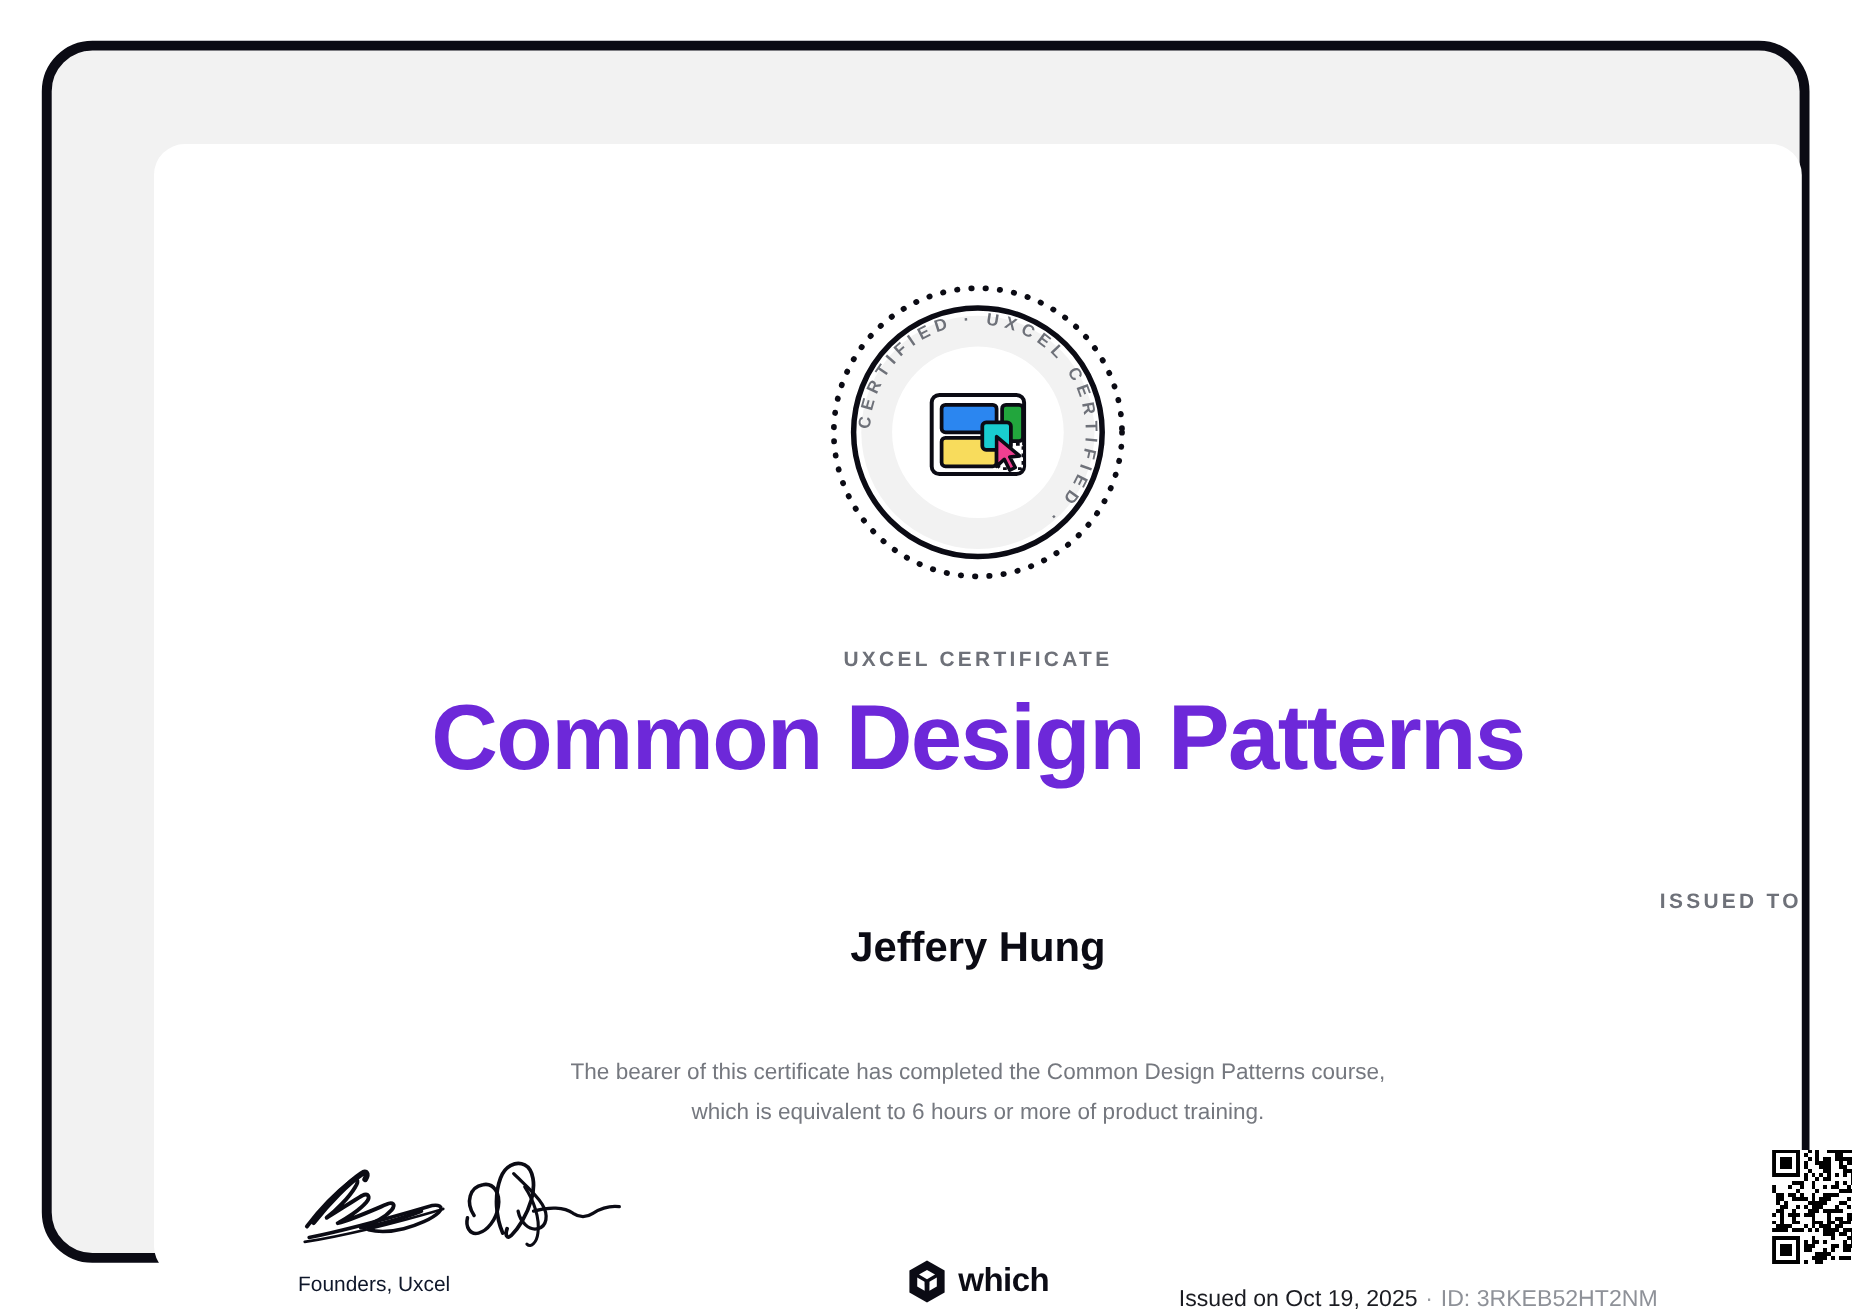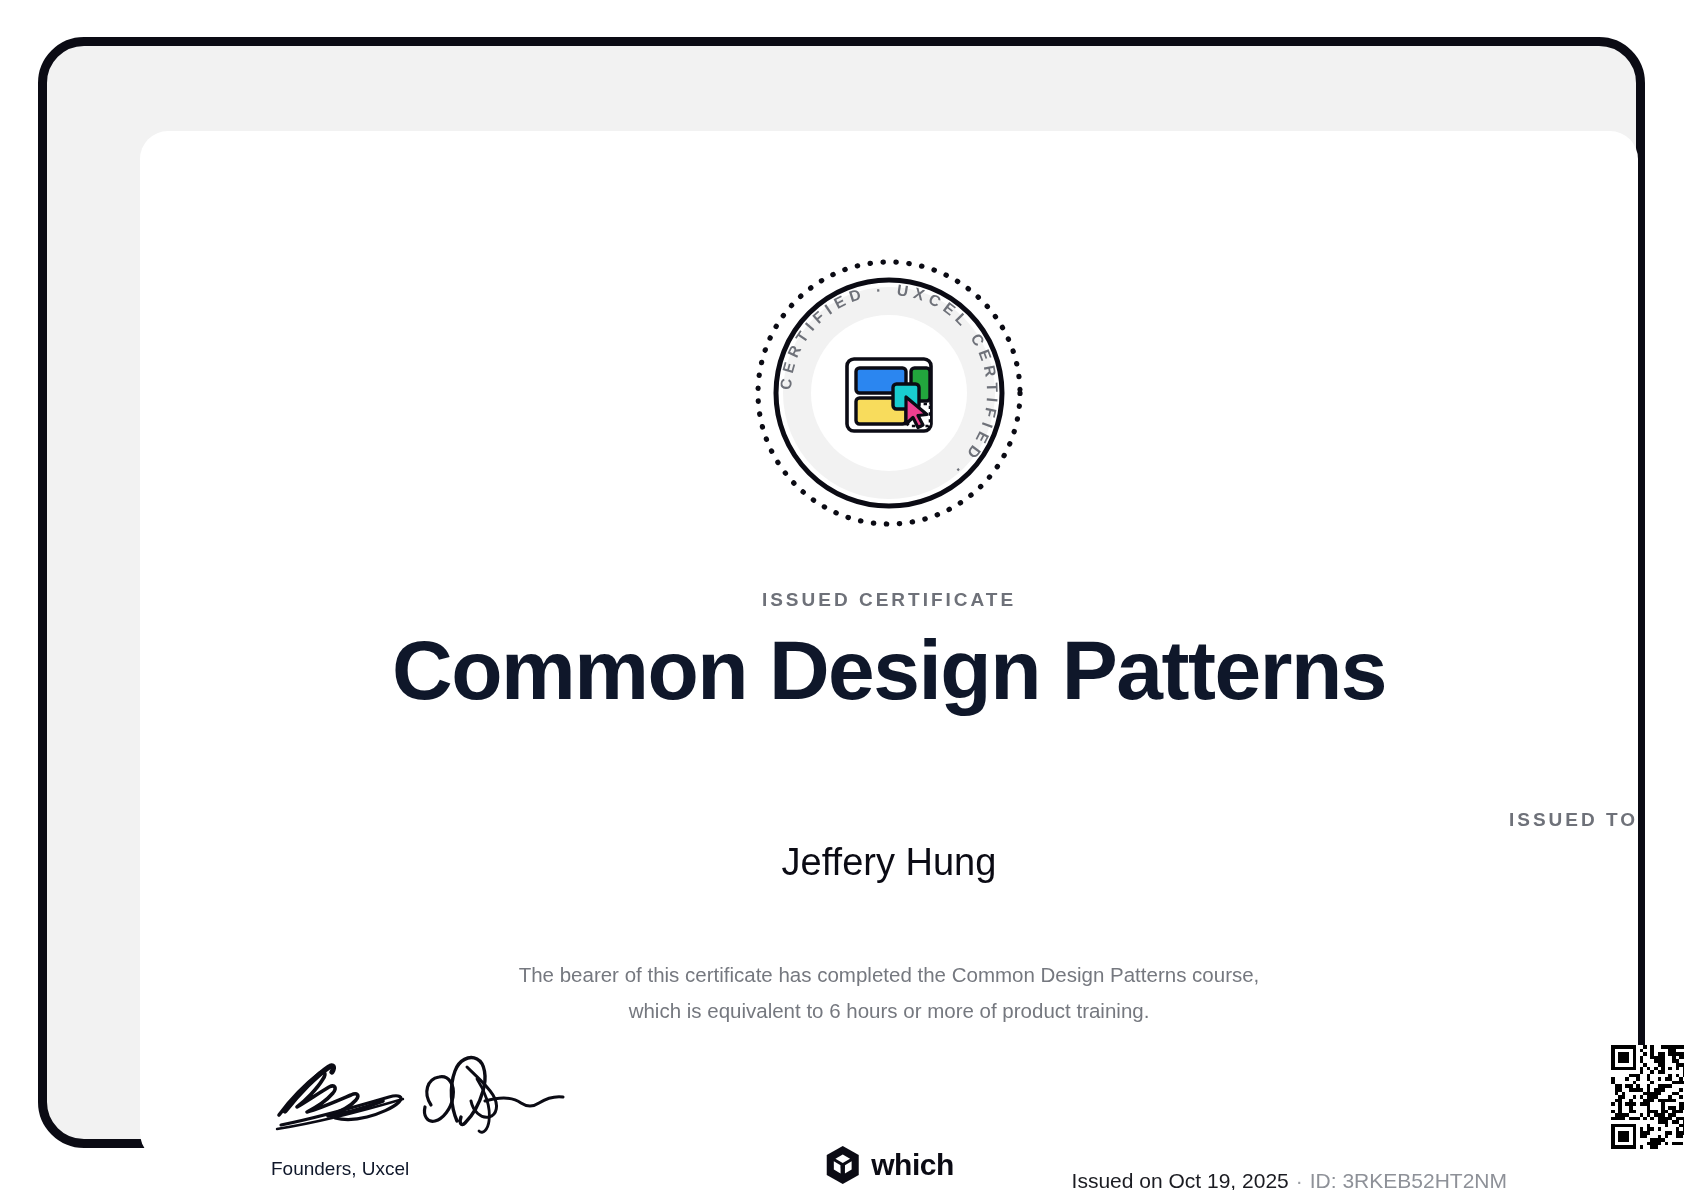--- a/index.html
+++ b/index.html
@@ -59,35 +59,35 @@
     letter-spacing: 3.0px;
   }
   #eyebrow-course { top: 458px; }
   #eyebrow-issued { top: 678px; text-align: right; }
 
   .title {
     position: absolute;
     left: 0; right: 0;
     top: 492px;
     text-align: center;
-    color: #0f172a;
+    color: #6d28d9;
     font-size: 84px;
     font-weight: bold;
     letter-spacing: -1.5px;
     line-height: 1.12;
   }
 
   .recipient {
     position: absolute;
     left: 0; right: 0;
     top: 710px;
     text-align: center;
     color: #0b0b14;
     font-size: 38px;
-    font-weight: normal;
+    font-weight: bold;
   }
 
   .body-text {
     position: absolute;
     left: 50%;
     transform: translateX(-50%);
     top: 826px;
     width: 790px;
     text-align: center;
     color: #75787f;
@@ -192,21 +192,21 @@
 
           <rect x="19" y="9" width="22" height="22" rx="2" fill="#ffffff" stroke="#0b0b14" stroke-width="2.6" stroke-dasharray="3.4 3.4"></rect>
 
           <rect x="4" y="-11" width="26" height="25" rx="3.5" fill="#19cdd0" stroke="#0b0b14" stroke-width="3.4"></rect>
 
           <path d="M 17,2 L 17,29 L 24,22.5 L 29,32.5 L 34,30 L 29,20.5 L 38,19.5 Z" fill="#ef3f90" stroke="#0b0b14" stroke-width="3.2" stroke-linejoin="round"></path>
         </g>
       </svg>
     </div>
 
-    <div class="eyebrow" id="eyebrow-course">ISSUED CERTIFICATE</div>
+    <div class="eyebrow" id="eyebrow-course">UXCEL CERTIFICATE</div>
 
     <div class="title">Common Design Patterns</div>
 
     <div class="eyebrow" id="eyebrow-issued">ISSUED TO</div>
 
     <div class="recipient">Jeffery Hung</div>
 
     <div class="body-text">The bearer of this certificate has completed the Common Design Patterns course, which is equivalent to 6 hours or more of product training.</div>
 
     <div class="sig-block">

